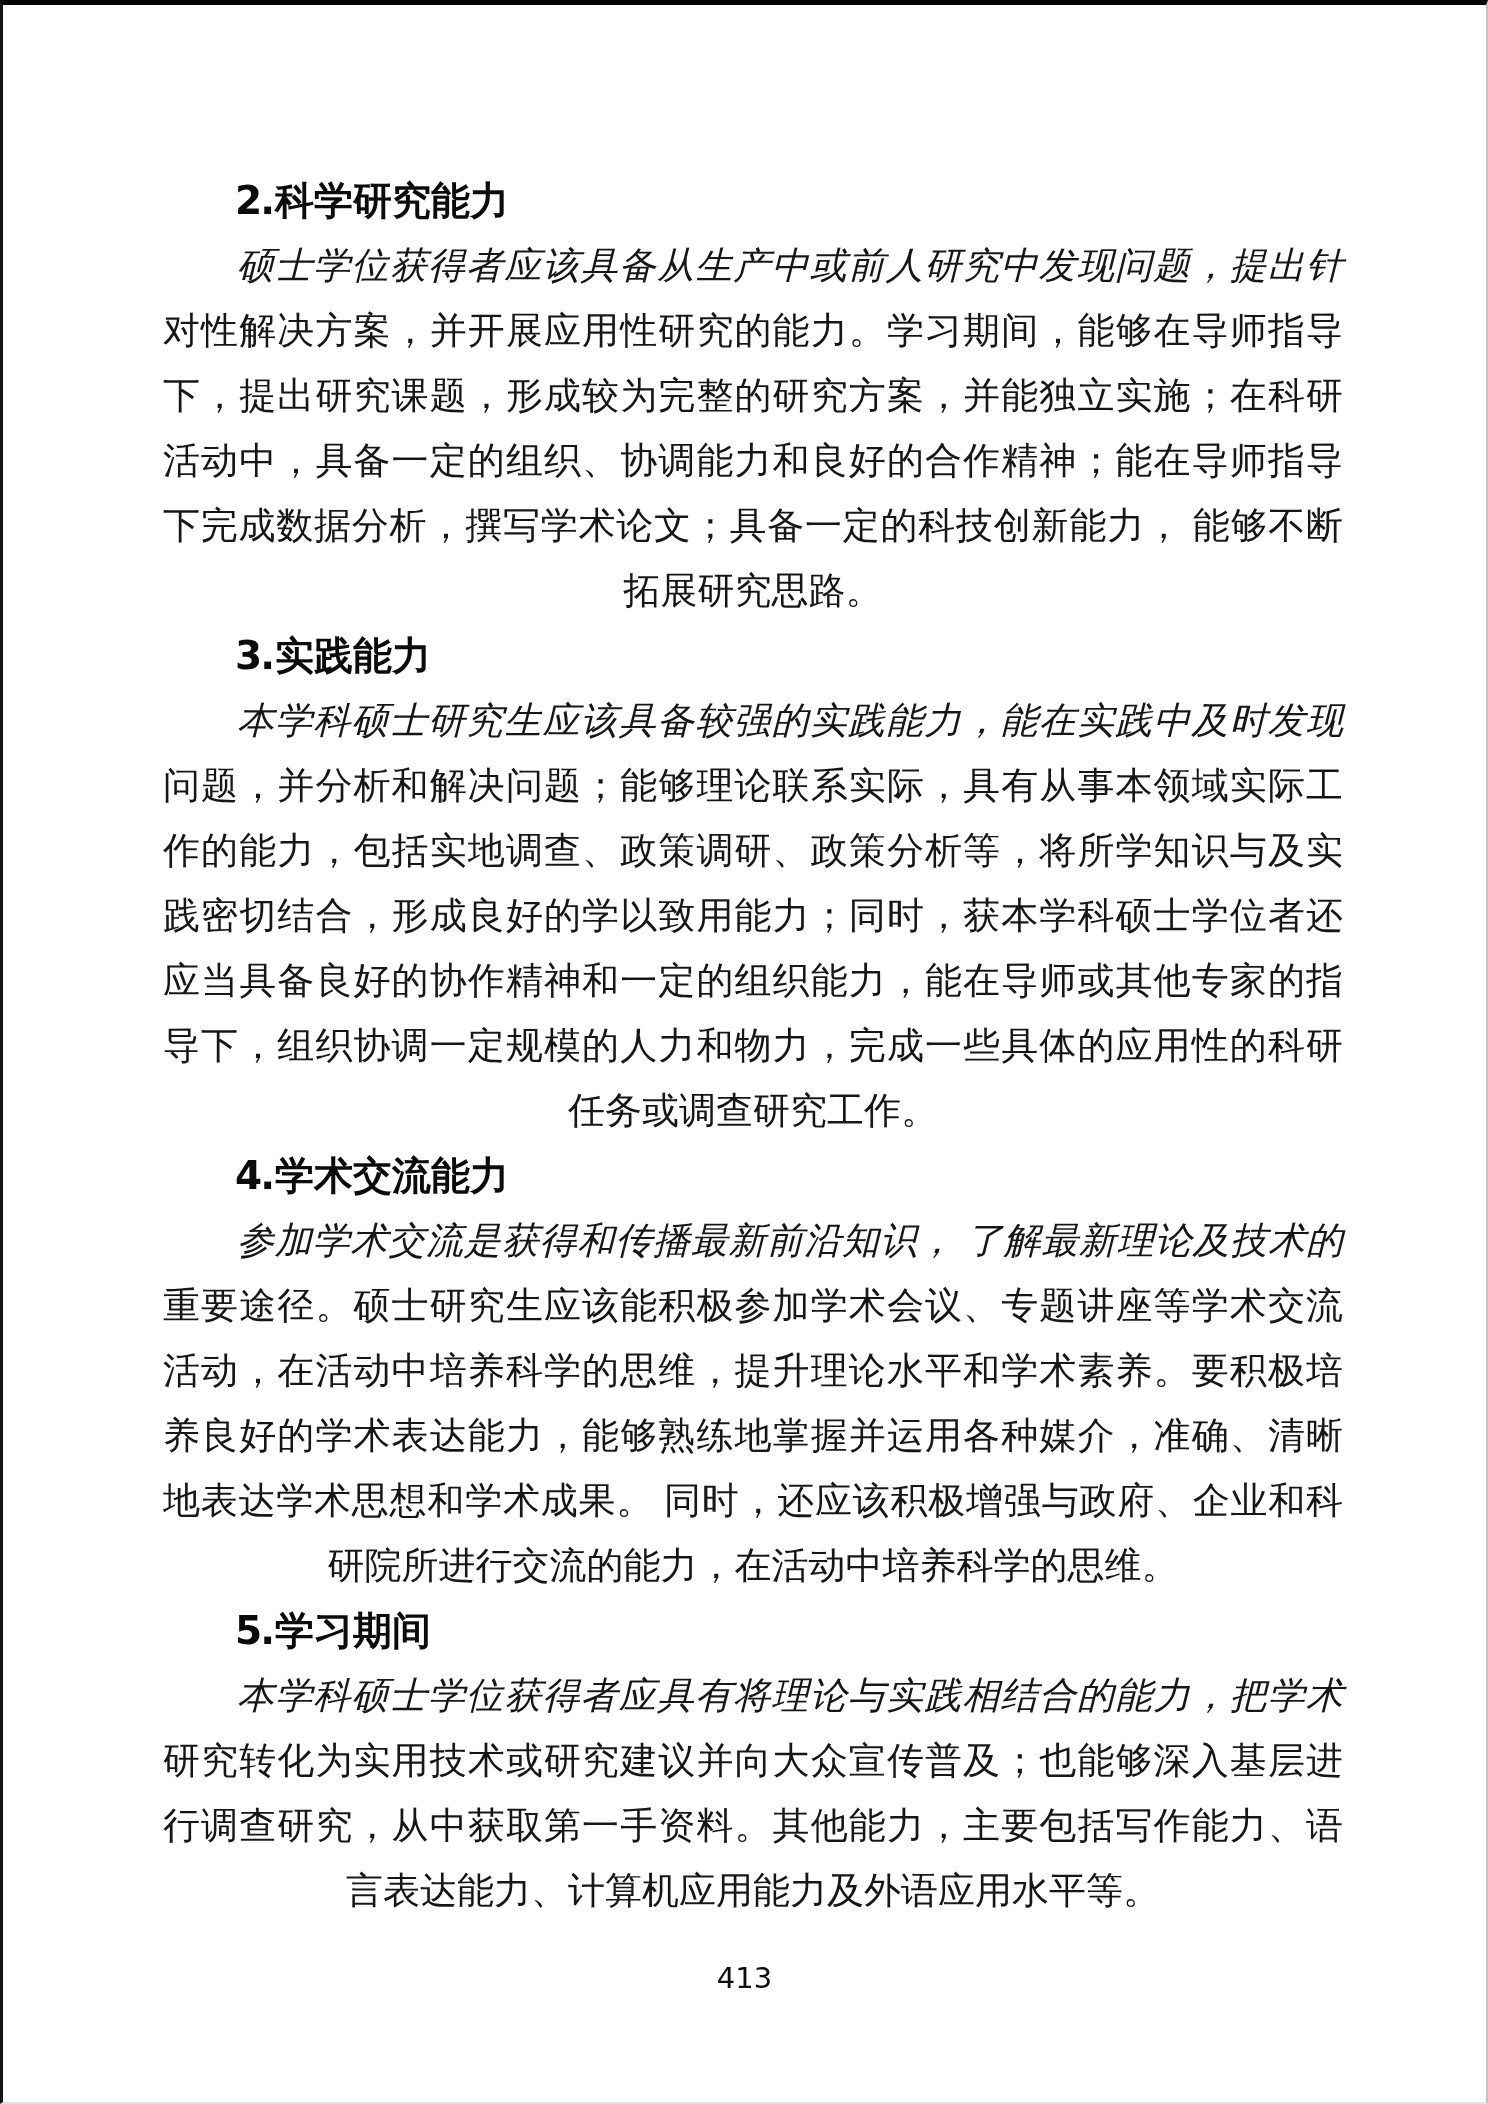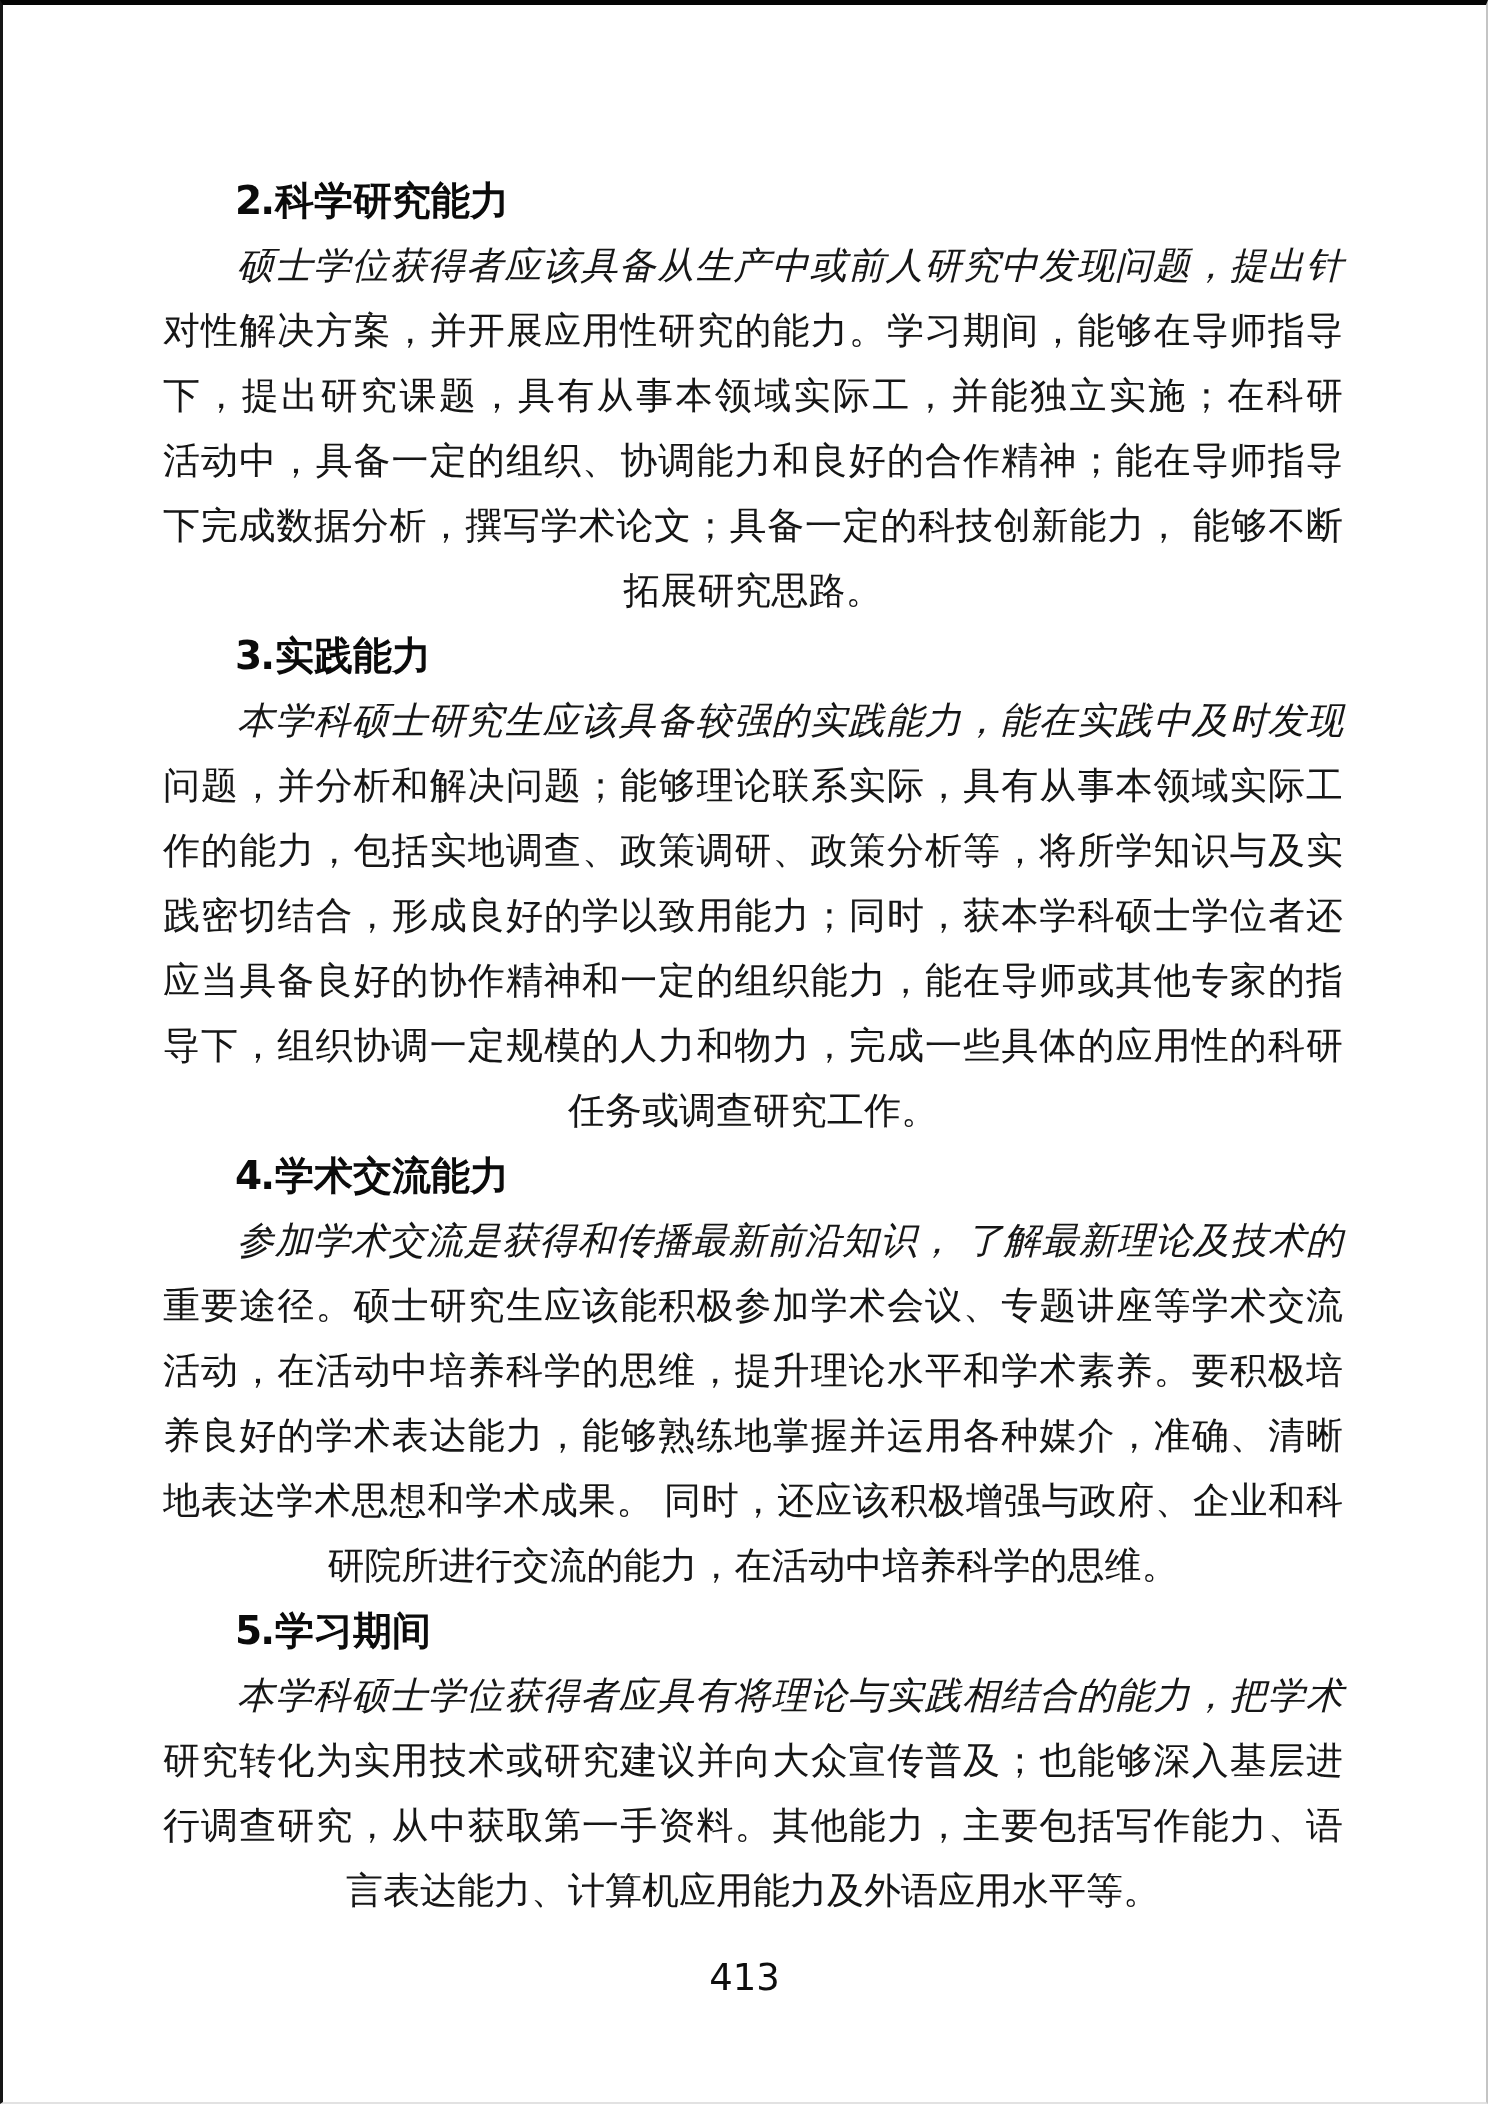--- a/index.html
+++ b/index.html
@@ -65,33 +65,33 @@
   }
   .page-number {
     position: absolute;
     top: 1953px;
     left: 0;
     width: 100%;
     height: 40px;
     line-height: 40px;
     text-align: center;
     font-family: "DejaVu Sans", "Liberation Sans", sans-serif;
-    font-size: 37px;
+    font-size: 29px;
     color: #0e0e0e;
   }
 </style>
 </head>
 <body>
 
 <div class="page">
   <main class="content" id="content">
       <div class="heading"><span class="num">2.</span><span>科学研究能力</span></div>
       <div class="line justify first">硕士学位获得者应该具备从生产中或前人研究中发现问题，提出针</div>
       <div class="line justify">对性解决方案，并开展应用性研究的能力。学习期间，能够在导师指导</div>
-      <div class="line justify">下，提出研究课题，具有从事本领域实际工，并能独立实施；在科研</div>
+      <div class="line justify">下，提出研究课题，形成较为完整的研究方案，并能独立实施；在科研</div>
       <div class="line justify">活动中，具备一定的组织、协调能力和良好的合作精神；能在导师指导</div>
       <div class="line justify">下完成数据分析，撰写学术论文；具备一定的科技创新能力， 能够不断</div>
       <div class="line last">拓展研究思路。</div>
       <div class="heading"><span class="num">3.</span><span>实践能力</span></div>
       <div class="line justify first">本学科硕士研究生应该具备较强的实践能力，能在实践中及时发现</div>
       <div class="line justify">问题，并分析和解决问题；能够理论联系实际，具有从事本领域实际工</div>
       <div class="line justify">作的能力，包括实地调查、政策调研、政策分析等，将所学知识与及实</div>
       <div class="line justify">践密切结合，形成良好的学以致用能力；同时，获本学科硕士学位者还</div>
       <div class="line justify">应当具备良好的协作精神和一定的组织能力，能在导师或其他专家的指</div>
       <div class="line justify">导下，组织协调一定规模的人力和物力，完成一些具体的应用性的科研</div>

